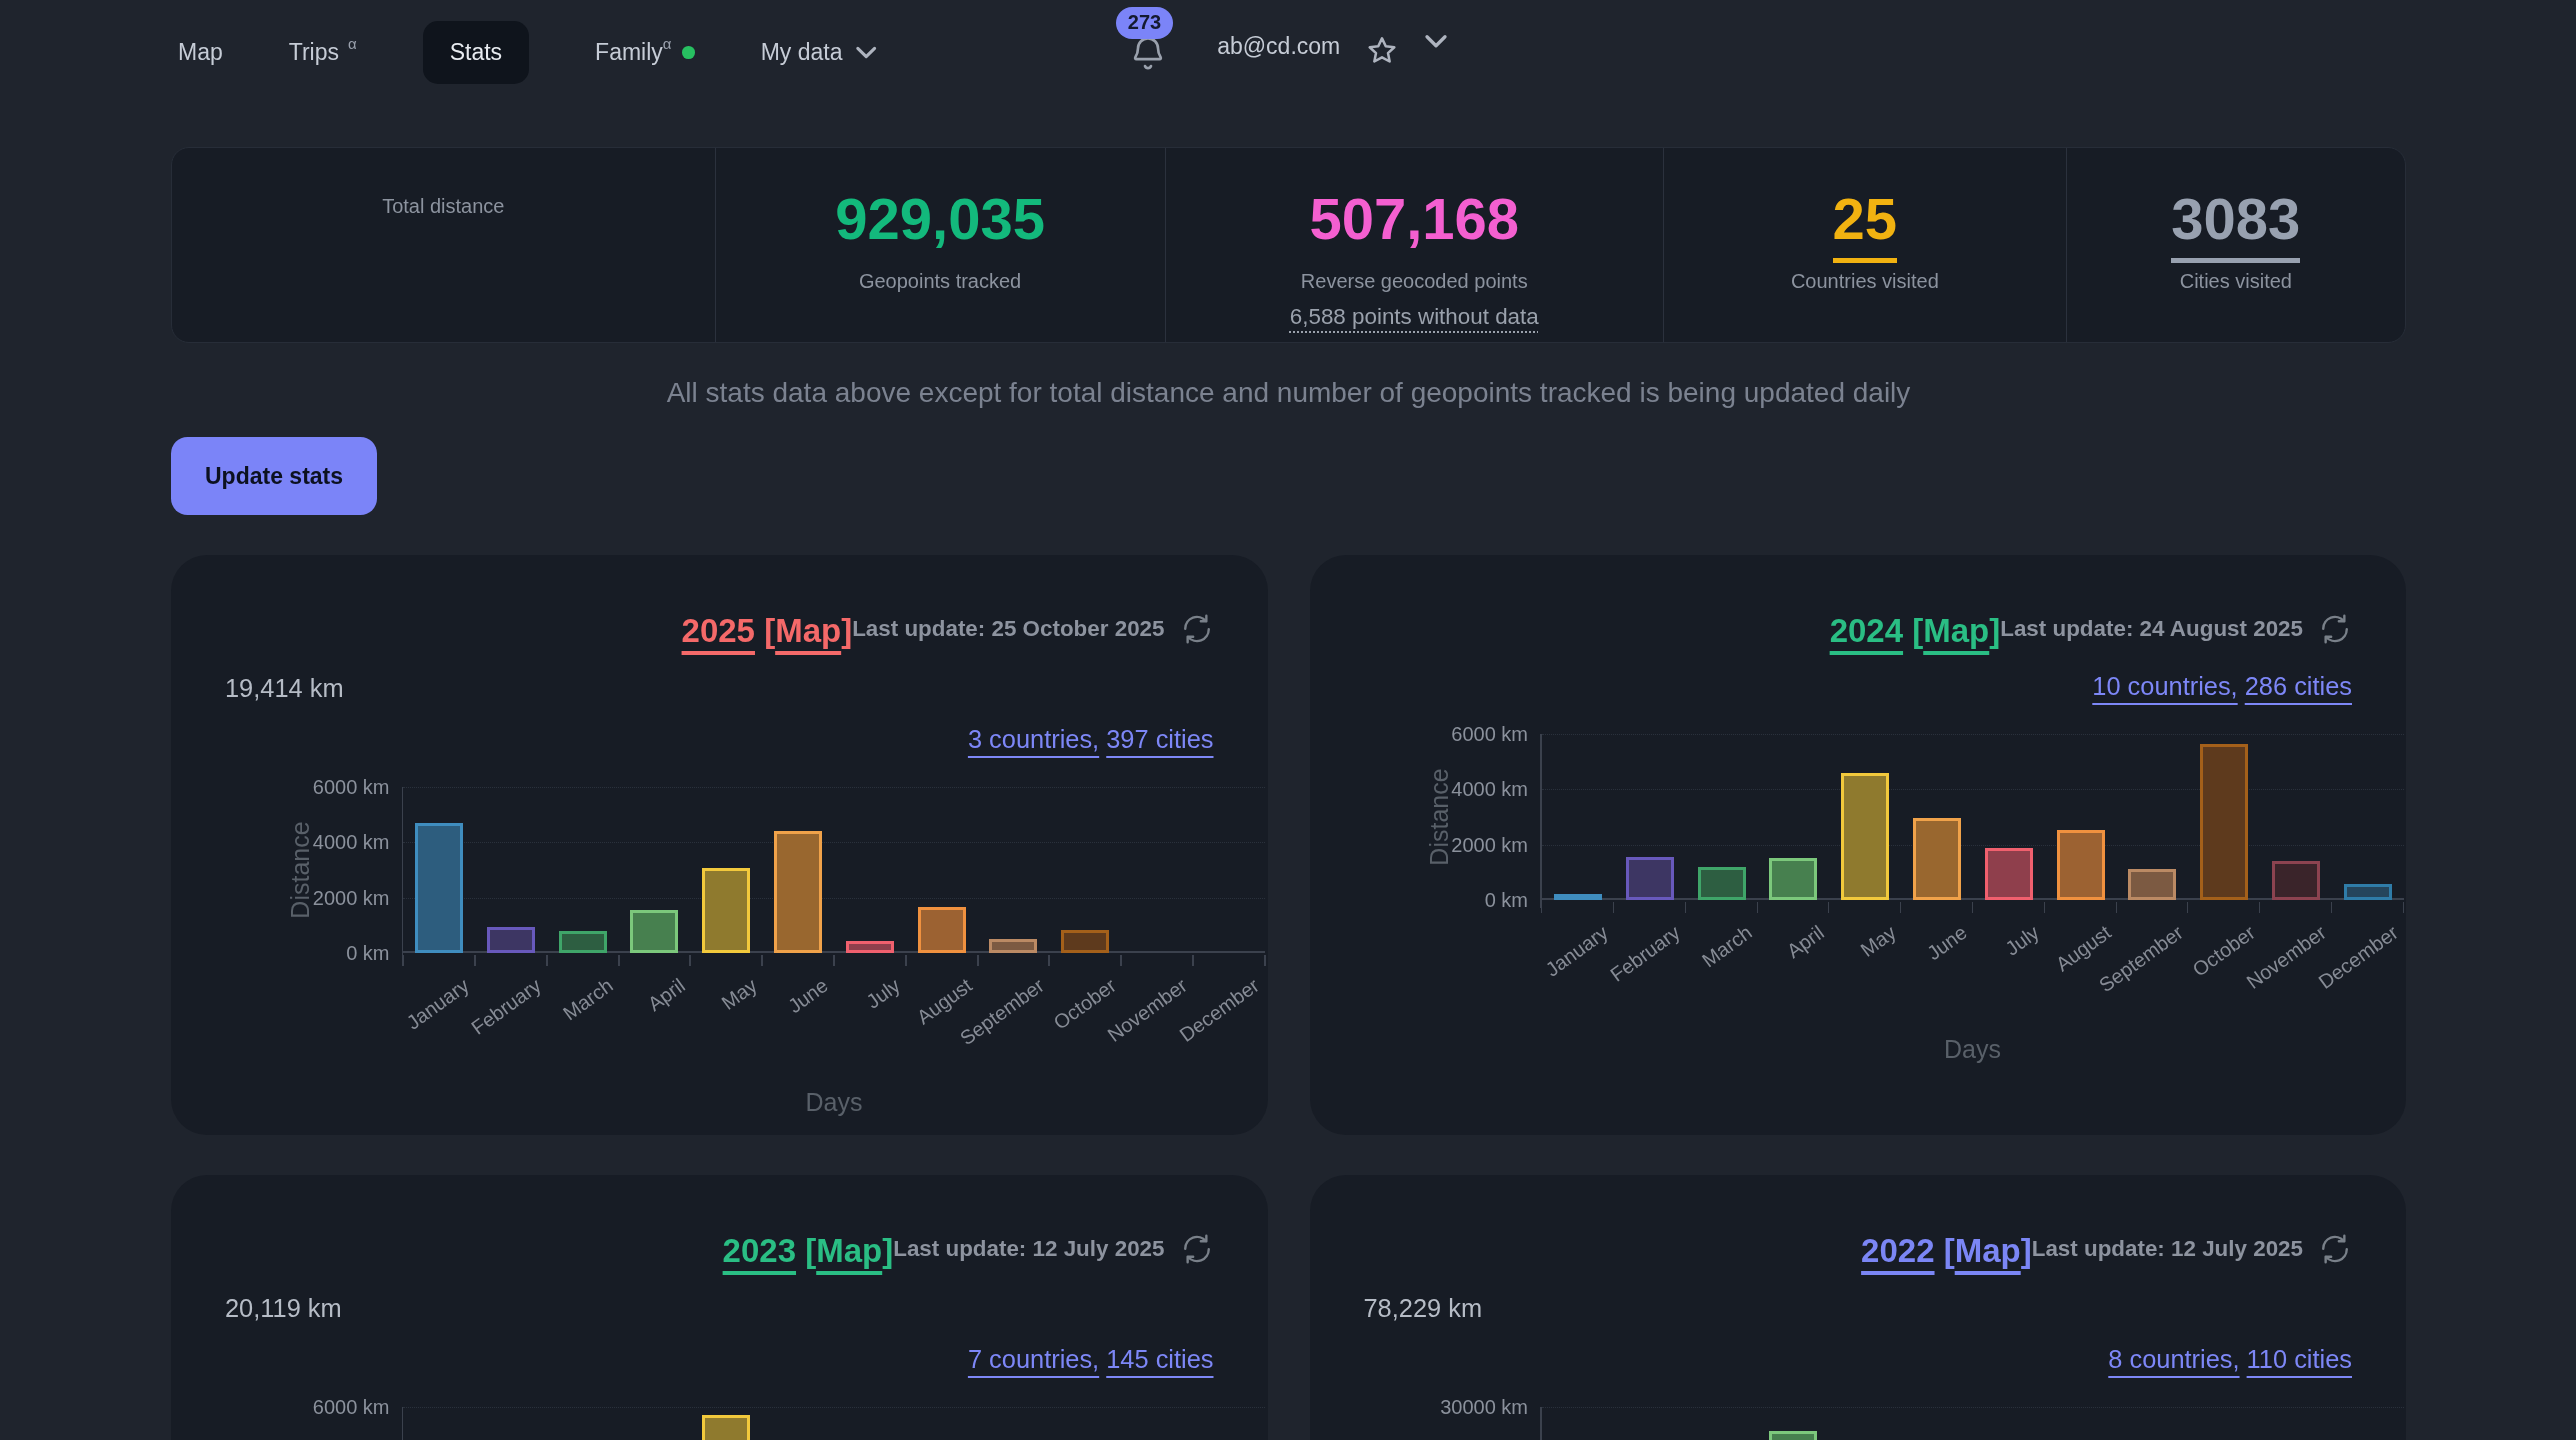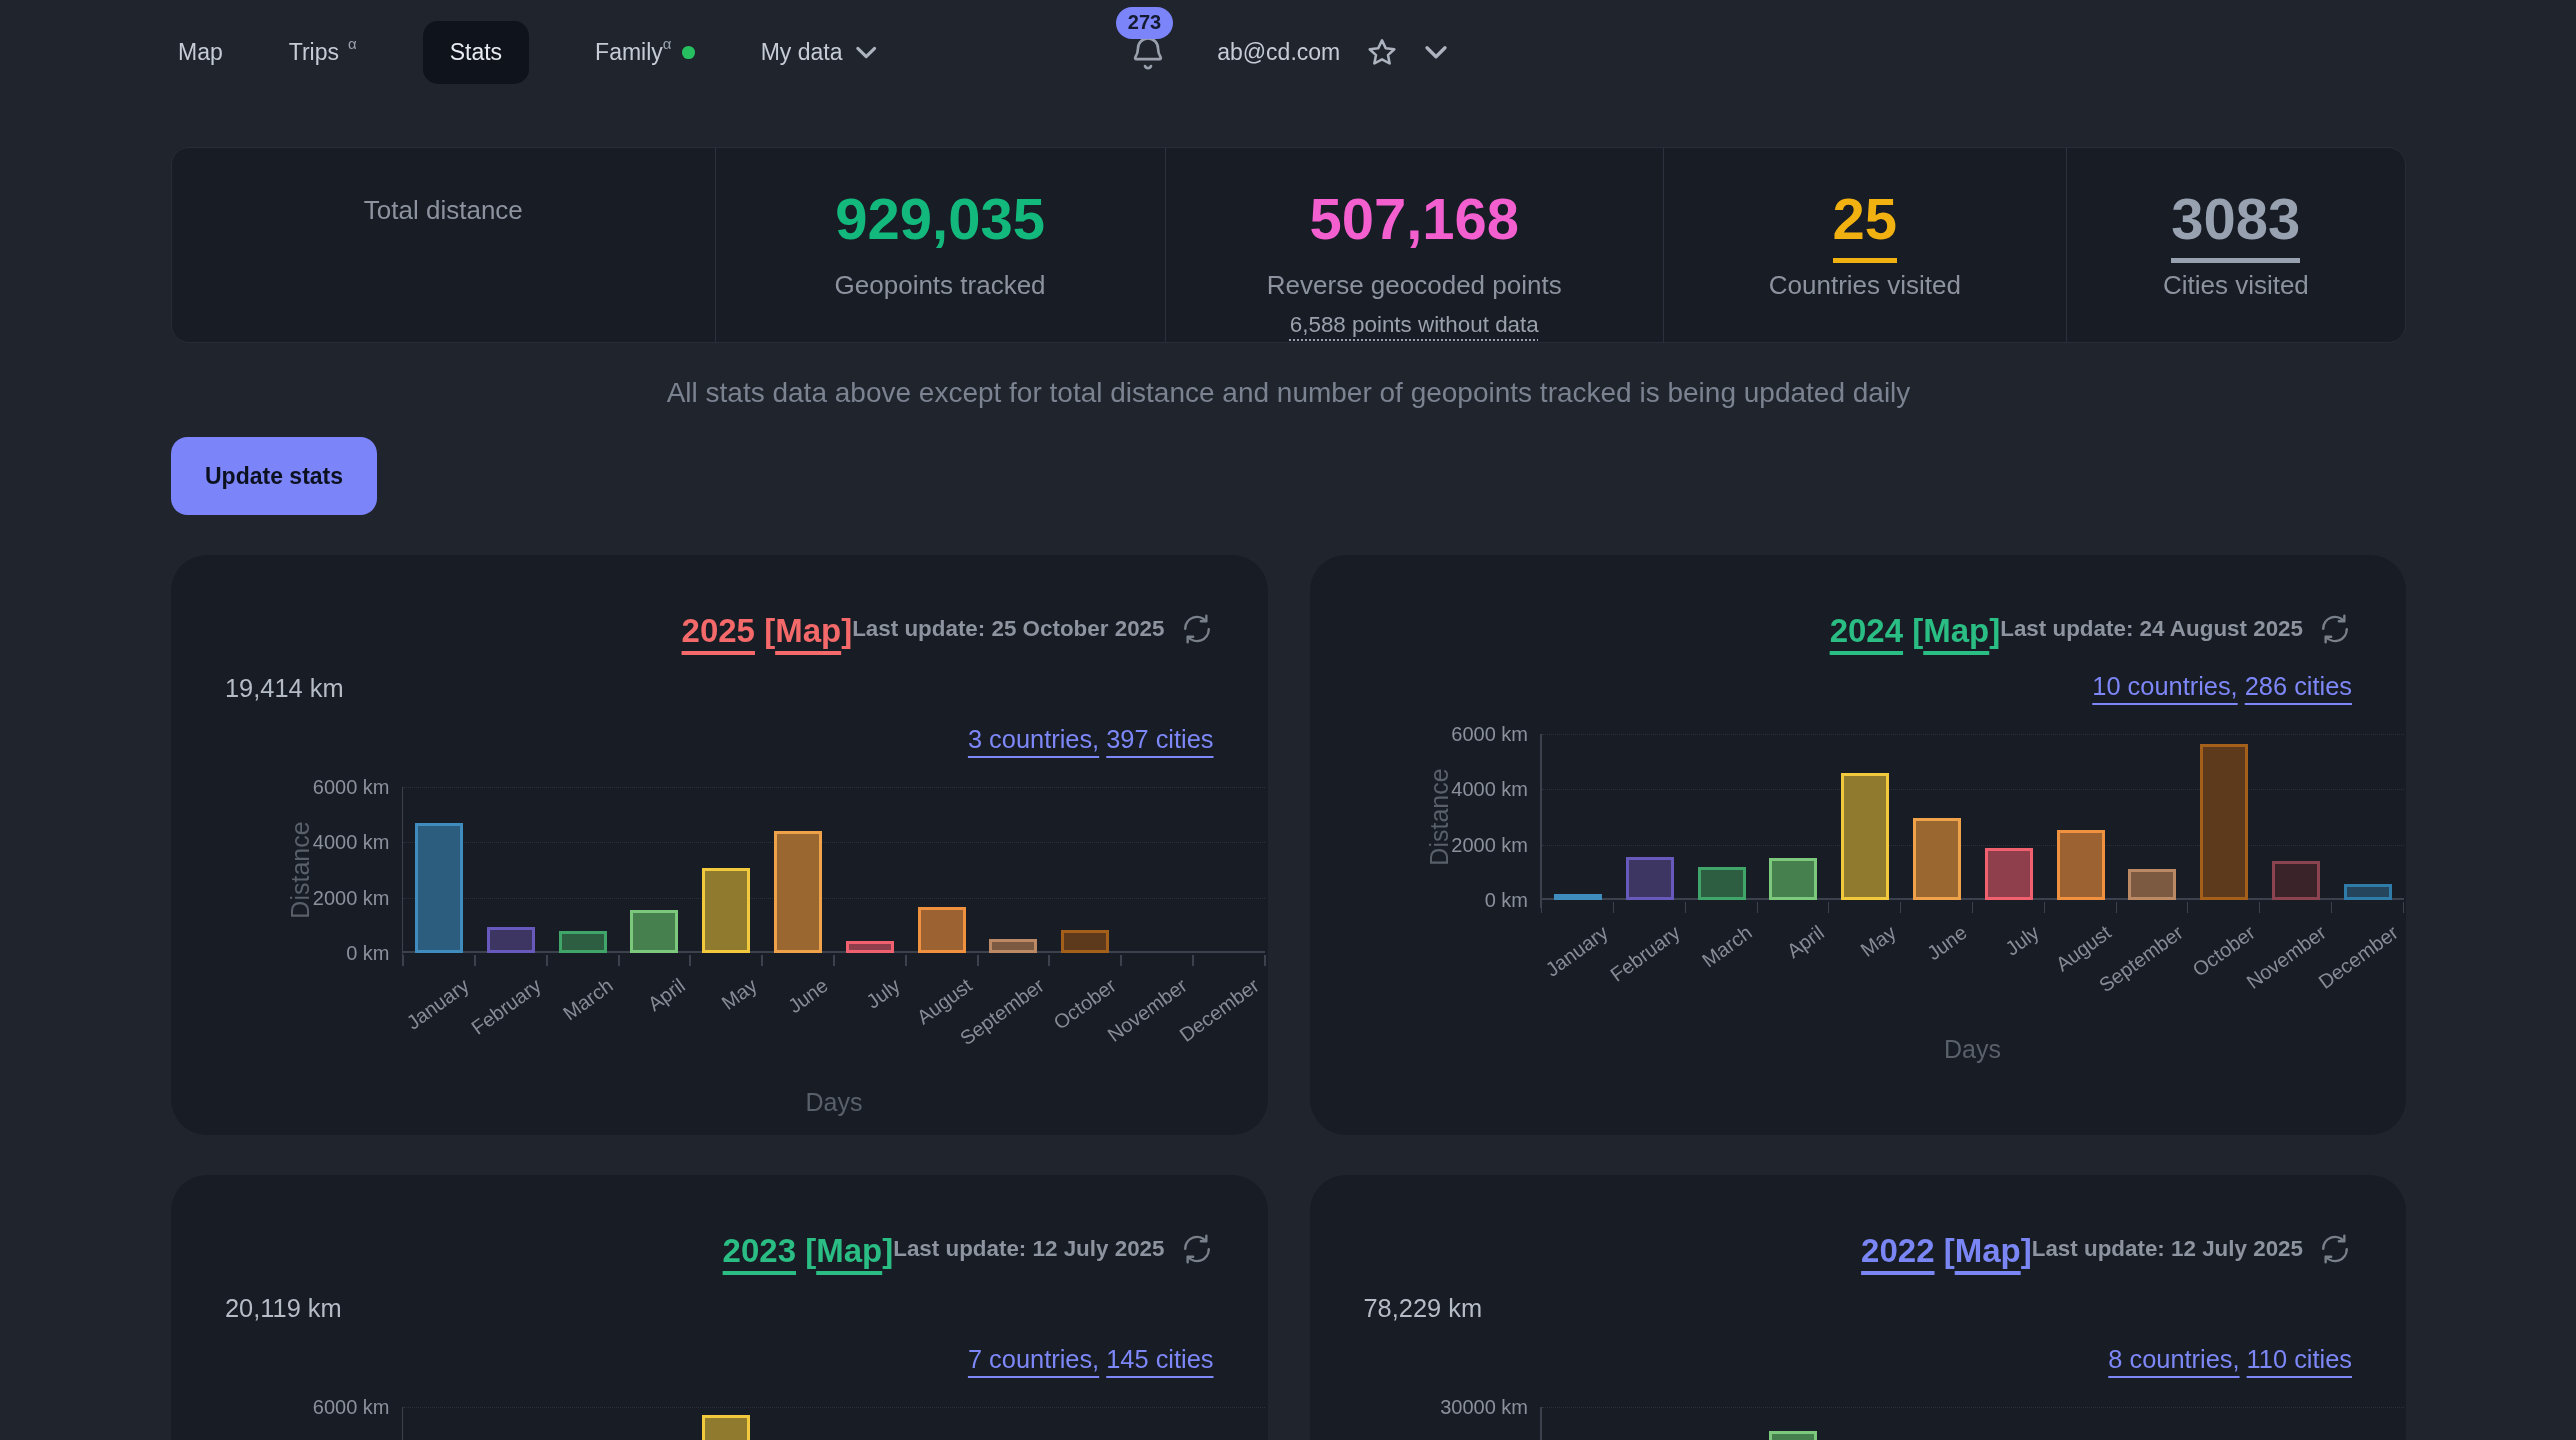--- a/index.html
+++ b/index.html
@@ -26,21 +26,21 @@
   .nav-center { display:flex; align-items:center; gap:66px; }
   .nav-item {
     font-size:23px; color:#c6ccd6; cursor:pointer; display:flex; align-items:center;
     padding:18px 0; border-radius:15px; text-decoration:none;
   }
   .nav-item.active { background:#0f141c; padding:18px 27px; color:#e8ebf0; }
   .nav-item sup { font-size:15px; color:#9aa1ad; transform:translateY(-9px); }
   .sup-spaced { margin-left:9px; }
   .nav-dot { width:12.7px; height:12.7px; border-radius:50%; margin-left:10.5px; }
   .nav-chevron { margin-left:12px; display:flex; color:#aeb4bf; }
-  .nav-right { display:flex; align-items:center; gap:24px; justify-self:end; }
+  .nav-right { display:flex; align-items:flex-start; gap:24px; justify-self:end; }
   .bell-wrap { position:relative; margin-right:25.4px; cursor:pointer; color:#9aa1ad; }
   .badge {
     position:absolute; top:-25.4px; left:-12px;
     background:#7b84f8; color:#141a30; font-size:20px; font-weight:700;
     padding:3px 12px; border-radius:747px; line-height:25.4px;
   }
   .user-email { font-size:23px; color:#c6ccd6; }
   .star-btn, .user-chevron { display:flex; color:#aeb4bf; cursor:pointer; }
 
   
@@ -51,21 +51,21 @@
   }
   .stat-col {
     display:flex; flex-direction:column; align-items:center; padding-top:39px;
   }
   .stat-col + .stat-col { border-left:1.5px solid #2b313d; }
   .stat-value {
     font-size:58px; font-weight:700; line-height:64px;
     border-bottom:5.2px solid transparent; padding-bottom:6.7px;
   }
   .stat-value.underlined { border-bottom-color:currentColor; }
-  .stat-label { margin-top:7.5px; font-size:26px; color:#8c939f; }
+  .stat-label { margin-top:7.5px; font-size:20px; color:#8c939f; }
   .stat-sublabel {
     margin-top:10.5px; font-size:22.4px; color:#9aa1ac;
     text-decoration:underline dotted; text-decoration-thickness:2.2px; text-underline-offset:7.5px;
     cursor:pointer;
   }
   .stats-note { margin-top:34px; text-align:center; font-size:28px; color:#7b8290; }
   .update-btn {
     margin-top:28px; display:inline-block; background:#7b84f8; color:#0c1120;
     font-size:23px; font-weight:700; border:none; border-radius:16.5px;
     padding:0 34px; height:78px; line-height:78px; cursor:pointer;

